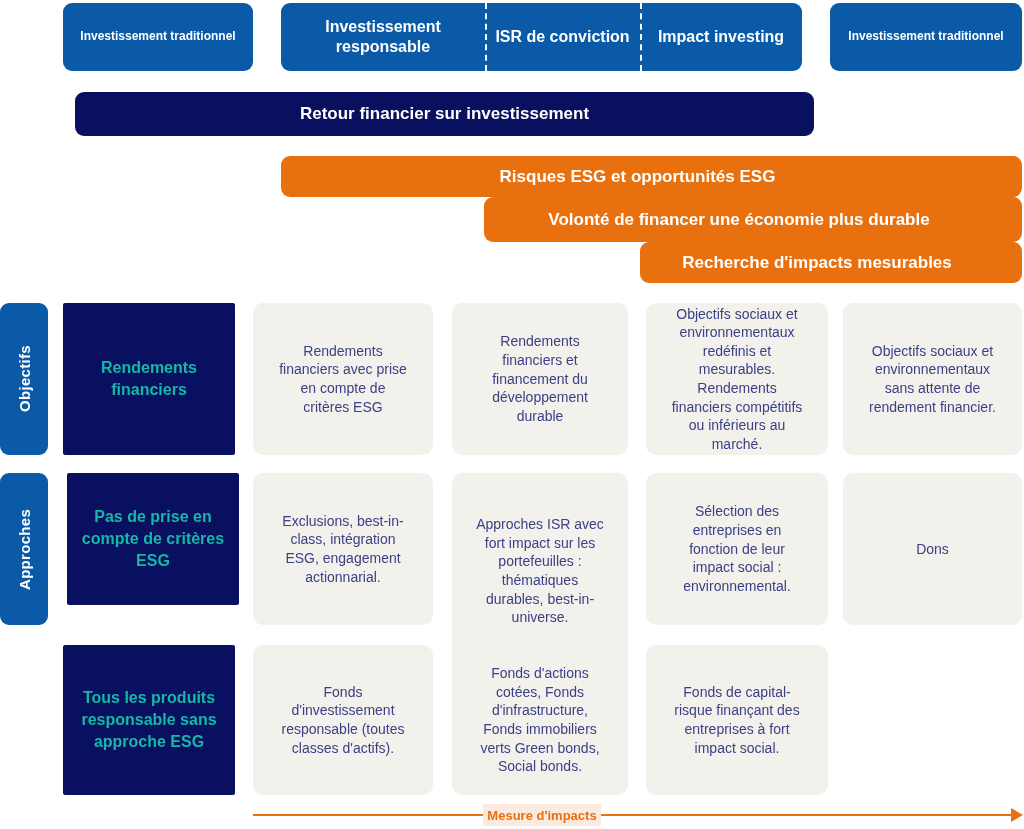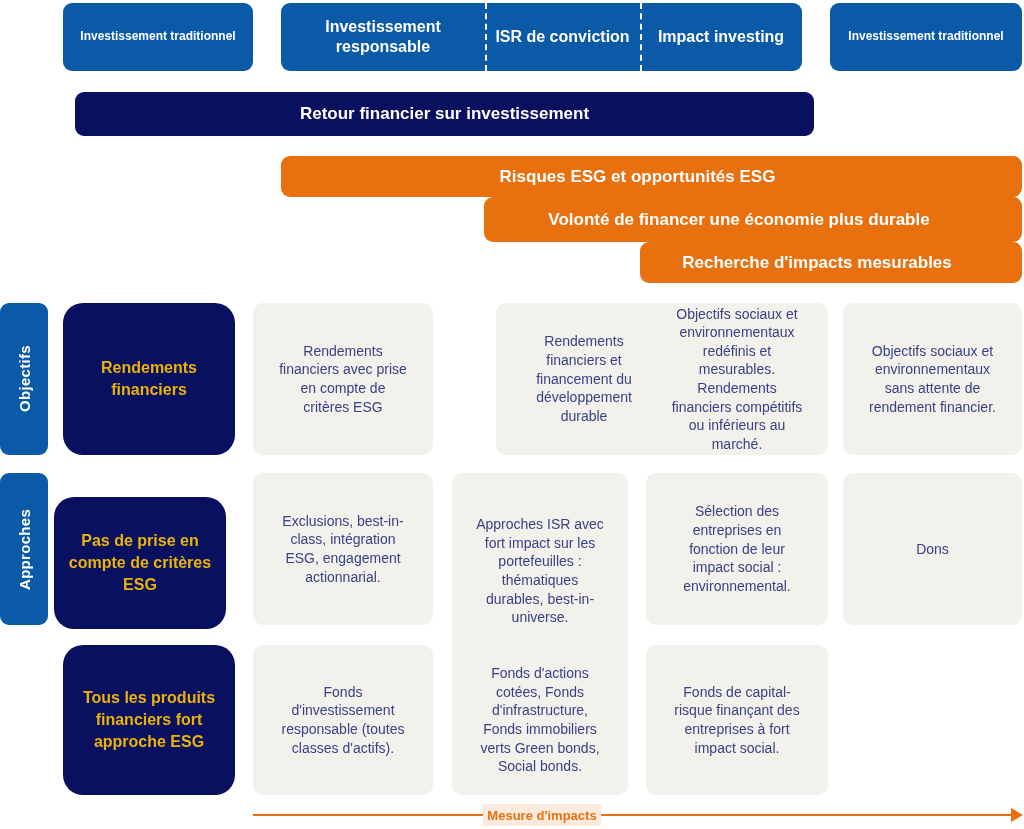--- a/index.html
+++ b/index.html
@@ -89,25 +89,25 @@
     font-weight: bold;
     border-radius: 9px;
     writing-mode: vertical-rl;
     transform: rotate(180deg);
     letter-spacing: 0.3px;
   }
 
   
   .cell-navy {
     background: #0a1060;
-    color: #eab308;
+    color: #14b8a6;
     font-size: 16px;
     font-weight: bold;
     line-height: 1.38;
-    border-radius: 20px;
+    border-radius: 2px;
     padding: 6px 12px;
   }
   .cell-cream {
     background: #f3f1ec;
     color: #3b4186;
     font-size: 14px;
     line-height: 1.33;
     border-radius: 10px;
     padding: 6px 24px;
   }
@@ -187,48 +187,48 @@
   <div class="box sidetab" style="left:0px; top:473px; width:48px; height:152px;">
     <span>Approches</span>
   </div>
 
   <div class="box cell-navy" style="left:63px; top:303px; width:172px; height:152px;">
     <span>Rendements financiers</span>
   </div>
   <div class="box cell-cream" style="left:253px; top:303px; width:180px; height:152px;">
     <span>Rendements financiers avec prise en compte de critères ESG</span>
   </div>
-  <div class="box cell-cream" style="left:452px; top:303px; width:176px; height:152px;margin-left:44px;">
+  <div class="box cell-cream" style="left:452px; top:303px; width:176px; height:152px;">
     <span>Rendements financiers et financement du développement durable</span>
   </div>
   <div class="box cell-cream" style="left:646px; top:303px; width:182px; height:152px;">
     <span>Objectifs sociaux et environnementaux redéfinis et mesurables. Rendements financiers compétitifs ou inférieurs au marché.</span>
   </div>
   <div class="box cell-cream" style="left:843px; top:303px; width:179px; height:152px;">
     <span>Objectifs sociaux et environnementaux sans attente de rendement financier.</span>
   </div>
 
-  <div class="box cell-navy" style="left:54px; top:473px; width:172px; height:132px;margin-top:24px;">
+  <div class="box cell-navy" style="left:67px; top:473px; width:172px; height:132px;">
     <span>Pas de prise en compte de critères ESG</span>
   </div>
   <div class="box cell-cream" style="left:253px; top:473px; width:180px; height:152px;">
     <span>Exclusions, best-in-class, intégration ESG, engagement actionnarial.</span>
   </div>
   <div class="box cell-cream" style="left:452px; top:473px; width:176px; height:196px;">
     <span>Approches ISR avec fort impact sur les portefeuilles : thématiques durables, best-in-universe.</span>
   </div>
   <div class="box cell-cream" style="left:646px; top:473px; width:182px; height:152px;">
     <span>Sélection des entreprises en fonction de leur impact social : environnemental.</span>
   </div>
   <div class="box cell-cream" style="left:843px; top:473px; width:179px; height:152px;">
     <span>Dons</span>
   </div>
 
   <div class="box cell-navy" style="left:63px; top:645px; width:172px; height:150px;">
-    <span>Tous les produits financiers fort approche ESG</span>
+    <span>Tous les produits responsable sans approche ESG</span>
   </div>
   <div class="box cell-cream" style="left:253px; top:645px; width:180px; height:150px;">
     <span>Fonds d'investissement responsable (toutes classes d'actifs).</span>
   </div>
   <div class="box cell-cream" style="left:452px; top:645px; width:176px; height:150px;">
     <span>Fonds d'actions cotées, Fonds d'infrastructure, Fonds immobiliers verts Green bonds, Social bonds.</span>
   </div>
   <div class="box cell-cream" style="left:646px; top:645px; width:182px; height:150px;">
     <span>Fonds de capital-risque finançant des entreprises à fort impact social.</span>
   </div>

